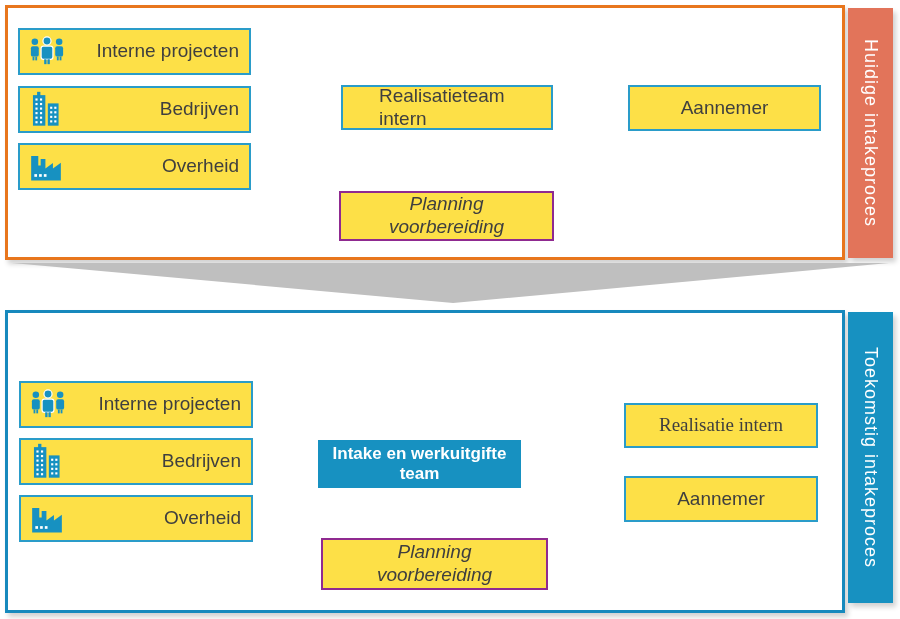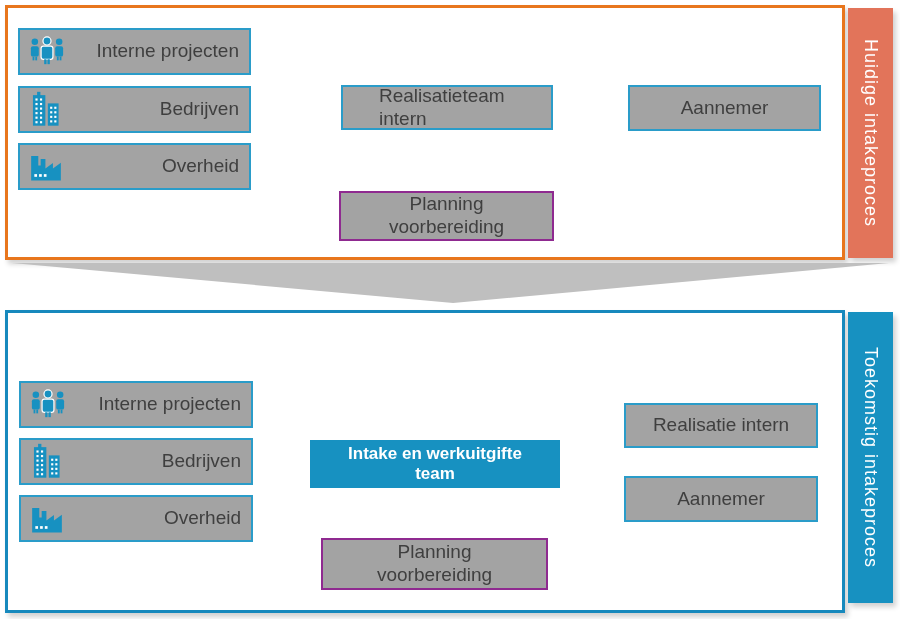--- a/index.html
+++ b/index.html
@@ -20,33 +20,33 @@
     position:absolute; width:45px; display:flex; align-items:center; justify-content:center;
     box-shadow:3px 4px 5px rgba(0,0,0,0.18);
   }
   #banner-current { left:848px; top:8px;   height:250px; background:var(--current-banner); }
   #banner-future  { left:848px; top:312px; height:291px; background:var(--future-banner); }
   .banner span {
     writing-mode:vertical-rl; color:#fff; font-size:18px; letter-spacing:1px; white-space:nowrap;
   }
   
   .box {
-    position:absolute; box-sizing:border-box; background:#a3a3a3;
+    position:absolute; box-sizing:border-box; background:#fde047;
     border:2px solid var(--box-border); display:flex; align-items:center; justify-content:center;
     font-size:19px; line-height:1.2; color:var(--text);
   }
   .src { justify-content:flex-end; padding-right:10px; }
   .src .icon { position:absolute; left:8px; top:50%; transform:translateY(-50%); width:38px; height:38px; }
   .src .icon svg { width:100%; height:100%; fill:var(--icon); }
   .team-filled {
     background:var(--team-fill); border:none; color:#fff; font-weight:bold;
     font-size:17px; text-align:center;
   }
   .team-filled span { max-width:200px; display:inline-block; }
-  .planning { border-color:var(--planning-border); text-align:center; }
+  .planning { border-color:var(--planning-border); text-align:center;font-style:italic; }
   .planning span { max-width:150px; display:inline-block; }
   
   .transition {
     position:absolute; left:12px; top:263px; width:877px; height:40px;
     background:var(--transition-arrow);
     -webkit-clip-path:polygon(0 0, 100% 0, 50.3% 100%);
     clip-path:polygon(0 0, 100% 0, 50.3% 100%);
   }
   
   .connector-layer { position:absolute; left:0; top:0; width:900px; height:619px; pointer-events:none; }
@@ -244,25 +244,25 @@
         <g fill="#fff">
           <rect x="8" y="30" width="3.4" height="3.4"></rect>
           <rect x="14" y="30" width="3.4" height="3.4"></rect>
           <rect x="20" y="30" width="3.4" height="3.4"></rect>
         </g>
       </svg>
     </span>
     <span>Overheid</span>
   </div>
 
-  <div class="box team-filled" style="left:310px; top:440px; width:250px; height:48px;">
+  <div class="box team-filled" style="left:318px; top:440px; width:203px; height:48px;">
     <span>Intake en werkuitgifte team</span>
   </div>
 
-  <div class="box" style="left:624px; top:403px; width:194px; height:45px;">
+  <div class="box" style="left:624px; top:403px; width:194px; height:45px;font-family:Liberation Serif, serif;">
     <span>Realisatie intern</span>
   </div>
 
   <div class="box" style="left:624px; top:476px; width:194px; height:46px;">
     <span>Aannemer</span>
   </div>
 
   <div class="box planning" style="left:321px; top:538px; width:227px; height:52px;">
     <span>Planning voorbereiding</span>
   </div>

